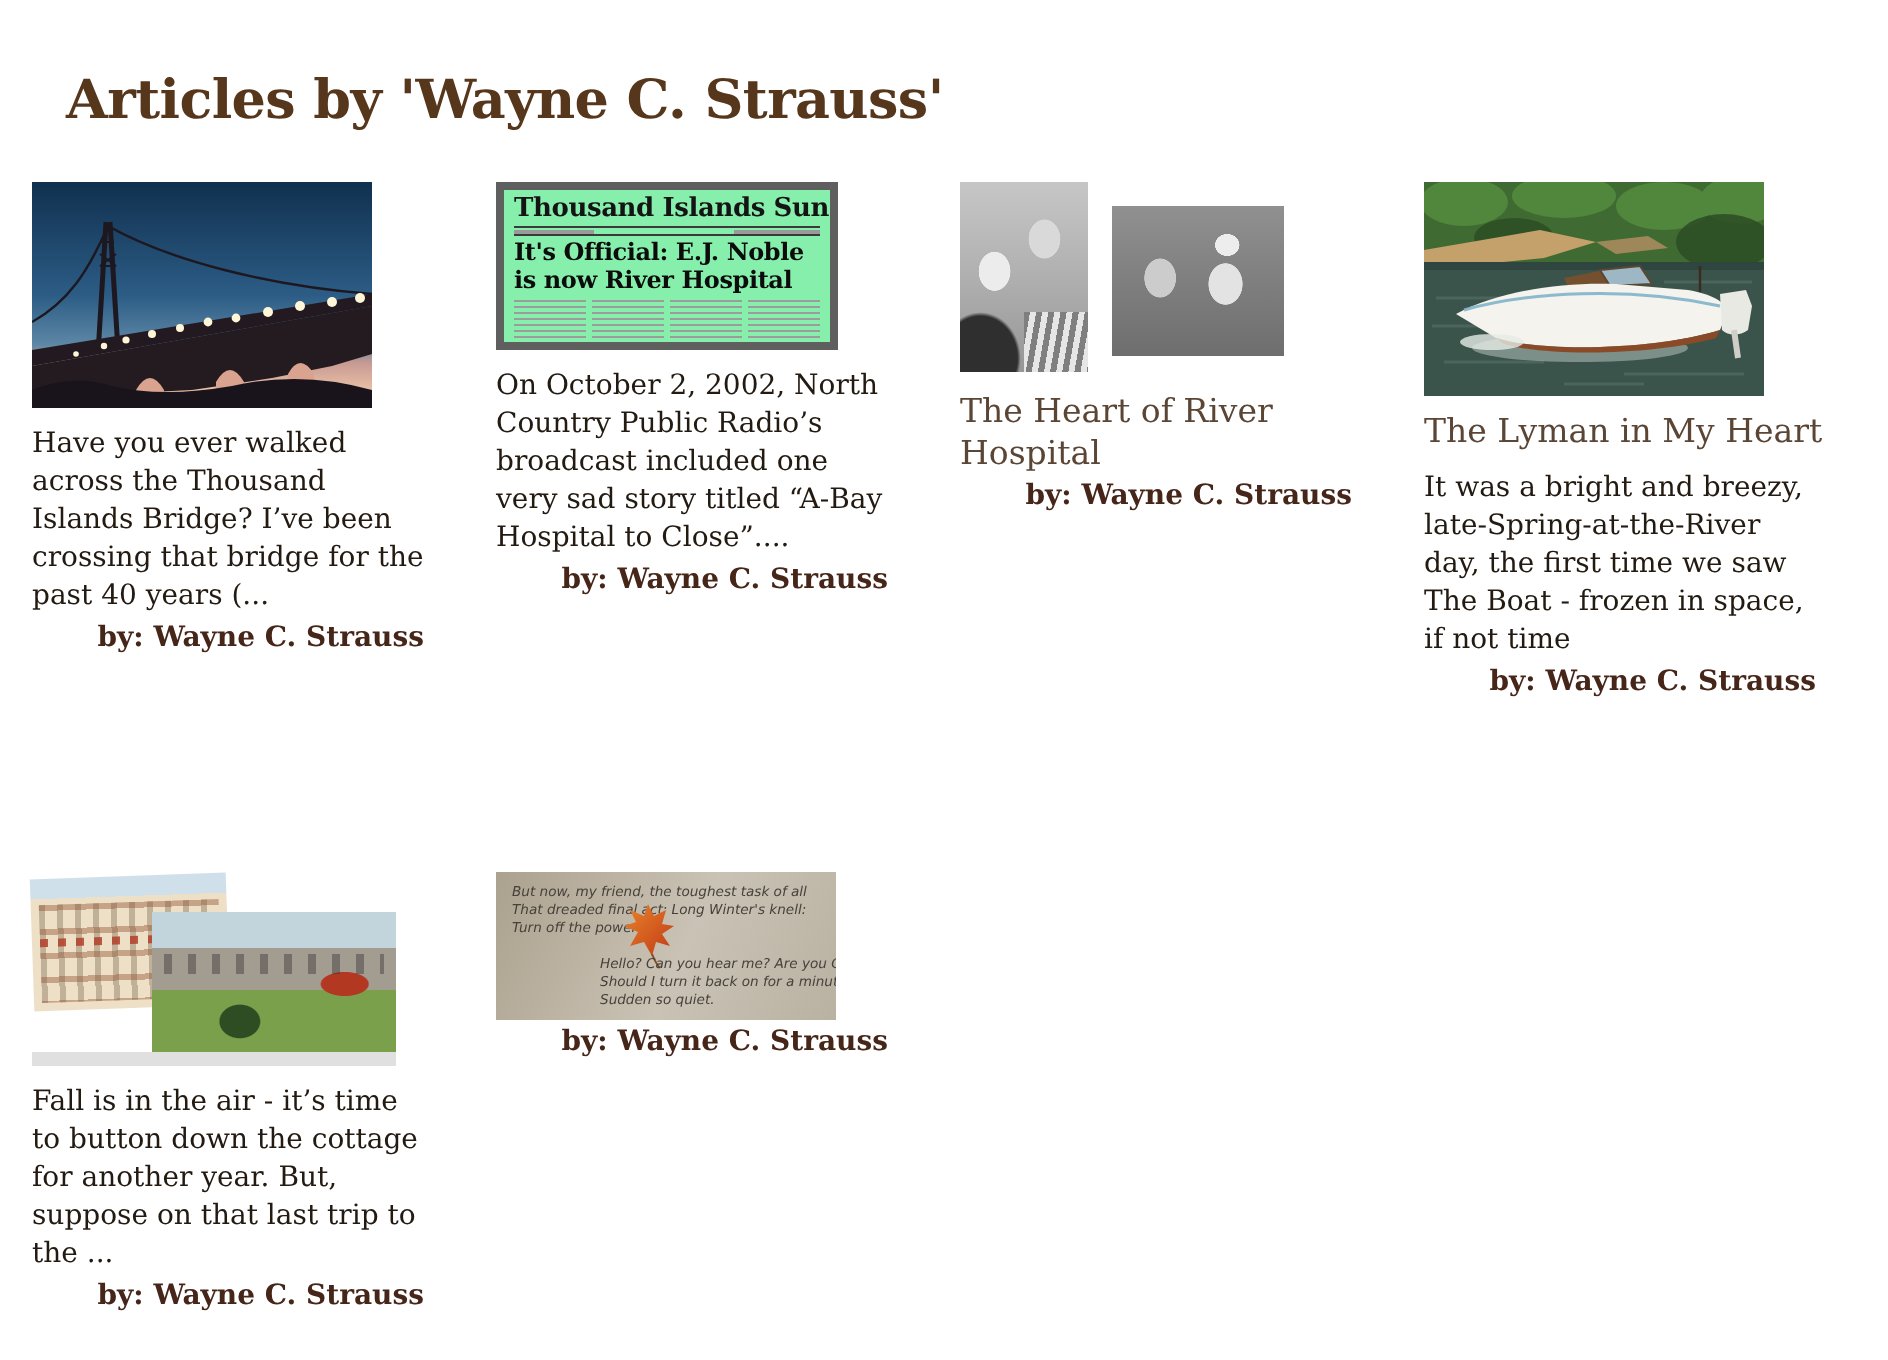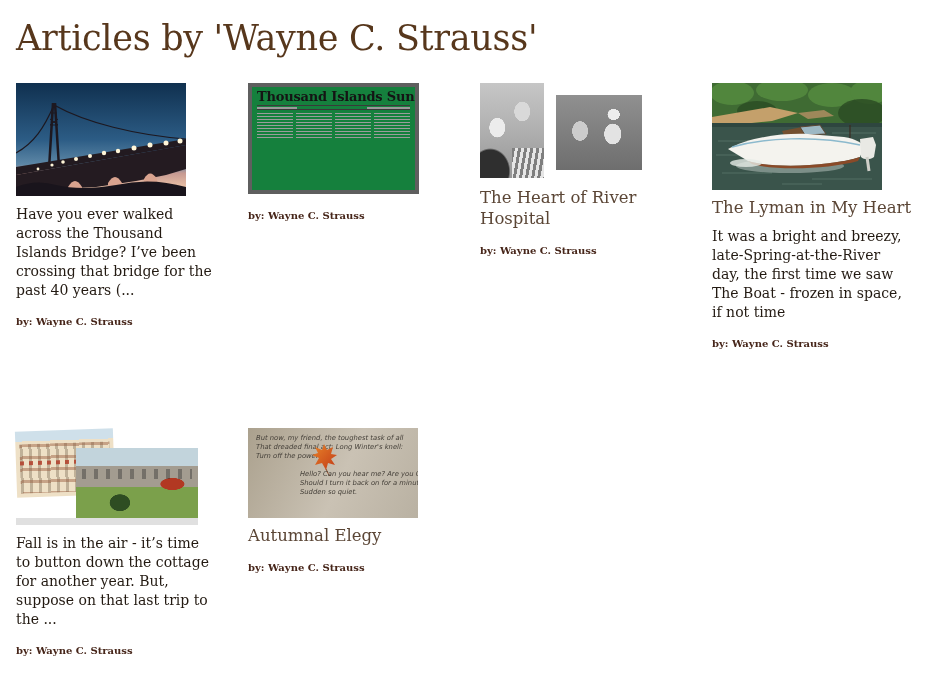--- a/index.html
+++ b/index.html
@@ -4,21 +4,21 @@
 <style>
   * { box-sizing: border-box; }
   html, body { margin:0; padding:0; }
   body {
     width: 944px; height: 680px; background: #ffffff;
     font-family: "DejaVu Serif", "Liberation Serif", serif;
     overflow: hidden;
   }
   .page { padding: 18px 16px 0 16px; }
   .page-title {
-    margin: 0; font-size: 35px; font-weight: 400; letter-spacing: -0.3px;
+    margin: 17px; font-size: 27px; font-weight: 700; letter-spacing: -0.3px;
     color: var(--page-title-color, #57371c);
   }
   .cards {
     margin-top: 25px;
     display: grid;
     grid-template-columns: repeat(4, 200px);
     column-gap: 32px;
     grid-auto-rows: 345px;
     align-items: start;
   }
@@ -26,30 +26,30 @@
   .thumb { cursor: pointer; position: relative; }
   .card-title {
     margin: 7px 0 0; font-size: 16.5px; line-height: 21px; font-weight: 400;
     color: var(--card-title-color, #5b4636); cursor: pointer;
   }
   .excerpt {
     margin: 9px 0 0; font-size: 14px; line-height: 19px;
     color: var(--body-color, #231a12);
   }
   .byline {
-    margin-top: 16px; padding-right: 4px; font-size: 10px; font-weight: 700;
-    color: var(--byline-color, #47261a); 
+    margin-top: 3px; padding-right: 4px; font-size: 14px; font-weight: 700;
+    color: var(--byline-color, #47261a); text-align: right;
   }
 
   
   .t-bridge { width: 170px; height: 113px; overflow: hidden; }
 
   
   .t-news {
-    width: 171px; height: 111px; background: #15803d;
+    width: 171px; height: 84px; background: #86efac;
     border: 4px solid #5f5f5f; padding: 2px 5px 0 5px; overflow: hidden;
   }
   .news-masthead {
     font-size: 13px; font-weight: 700; color: #141414; text-align: center;
     white-space: nowrap; letter-spacing: -0.2px; line-height: 15px;
   }
   .news-rule {
     height: 5px; margin: 1px 0 2px; border-top: 1px solid #3a3a3a; border-bottom: 1px solid #3a3a3a;
     background: linear-gradient(90deg, #9a9a9a 0 26%, transparent 26% 72%, #9a9a9a 72%);
     background-size: 100% 2px; background-position: 0 1px; background-repeat: no-repeat;
@@ -121,21 +121,21 @@
   .ren-b::before {
     content:""; position:absolute; left:6px; top:21px; right:6px; height:10px;
     background: repeating-linear-gradient(90deg, rgba(45,45,45,.4) 0 4px, transparent 4px 12px);
   }
   .ren-bar {
     position: absolute; left: 0; top: 90px; width: 182px; height: 7px; background: #e0e0e0;
   }
 
   
   .t-aut {
-    width: 170px; height: 90px; overflow: hidden;
+    width: 170px; height: 74px; overflow: hidden;
     padding: 6px 0 0 8px;
     background: linear-gradient(115deg, #aba18e, #cac2b4 55%, #b9b1a2);
   }
   .aut-lines {
     font-family: "DejaVu Sans", "Liberation Sans", sans-serif;
     font-style: italic; font-size: 6.8px; line-height: 9px; color: #46413a;
     white-space: nowrap;
   }
   .aut-lines.bot { position: absolute; left: 52px; top: 42px; }
   .aut-leaf { position: absolute; left: 62px; top: 15px; }
@@ -191,27 +191,29 @@
         </svg>
       </div>
       <p class="excerpt">Have you ever walked across the Thousand Islands Bridge? I’ve been crossing that bridge for the past 40 years (...</p>
       <div class="byline">by: Wayne C. Strauss</div>
     </article>
 
     <article class="card">
       <div class="thumb t-news">
         <div class="news-masthead">Thousand Islands Sun</div>
         <div class="news-rule"></div>
+        <div class="news-headline">It's Official: E.J. Noble is now River Hospital</div>
         <div class="news-cols">
             <i></i>
             <i></i>
             <i></i>
             <i></i>
           </div>
       </div>
+      <p class="excerpt">On October 2, 2002, North Country Public Radio’s broadcast included one very sad story titled “A-Bay Hospital to Close”....</p>
       <div class="byline">by: Wayne C. Strauss</div>
     </article>
 
     <article class="card">
       <div class="thumb t-heart">
         <div class="ph ph-a"></div>
         <div class="ph ph-b"></div>
       </div>
       <h2 class="card-title">The Heart of River Hospital</h2>
       <div class="byline">by: Wayne C. Strauss</div>
@@ -281,18 +283,17 @@
           </defs>
           <path d="M14,1 L17,7 L23,4 L21,11 L27,12 L21,16 L25,22 L18,20 L16,27 L12,20 L5,22 L9,15 L2,12 L8,10 L5,4 L12,7 Z" fill="url(#g-leaf)"></path>
           <path d="M16,26 q2,5 4,7" stroke="#8a4a28" stroke-width="1" fill="none"></path>
         </svg>
         <div class="aut-lines bot">
           <div>Hello? Can you hear me? Are you OK?</div>
           <div>Should I turn it back on for a minute?</div>
           <div>Sudden so quiet.</div>
         </div>
       </div>
-      <h2 class="card-title">Autumnal Elegy</h2>
       <div class="byline">by: Wayne C. Strauss</div>
     </article>
 
   </div>
 </div>
 
 </body></html>

